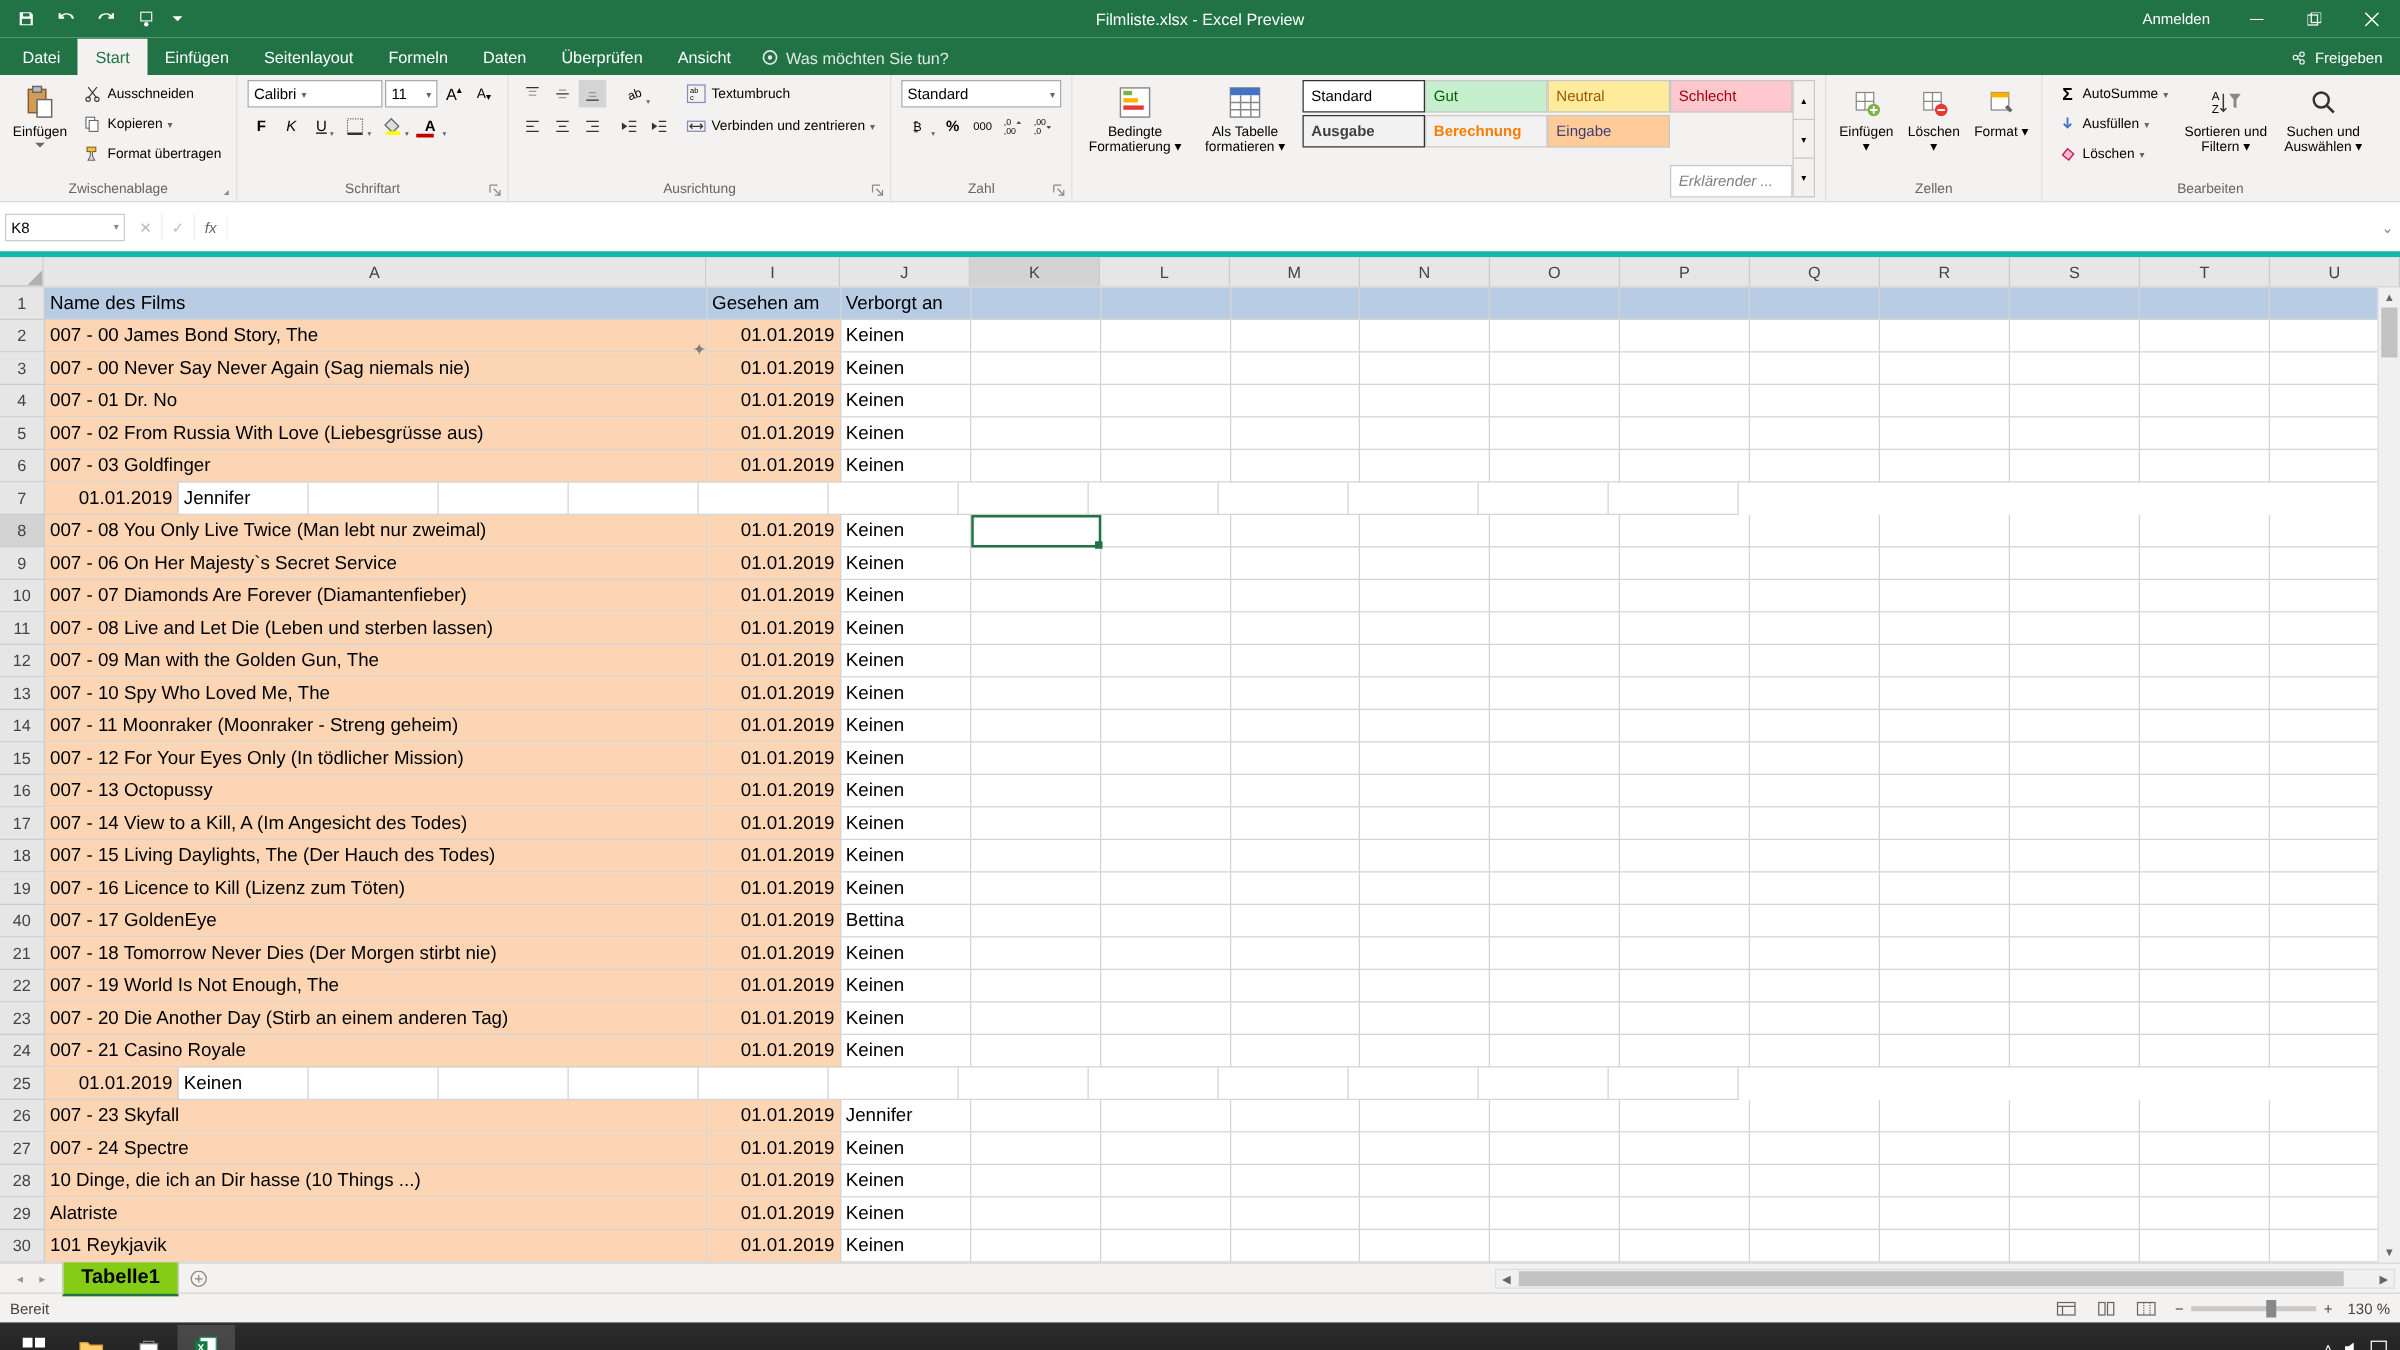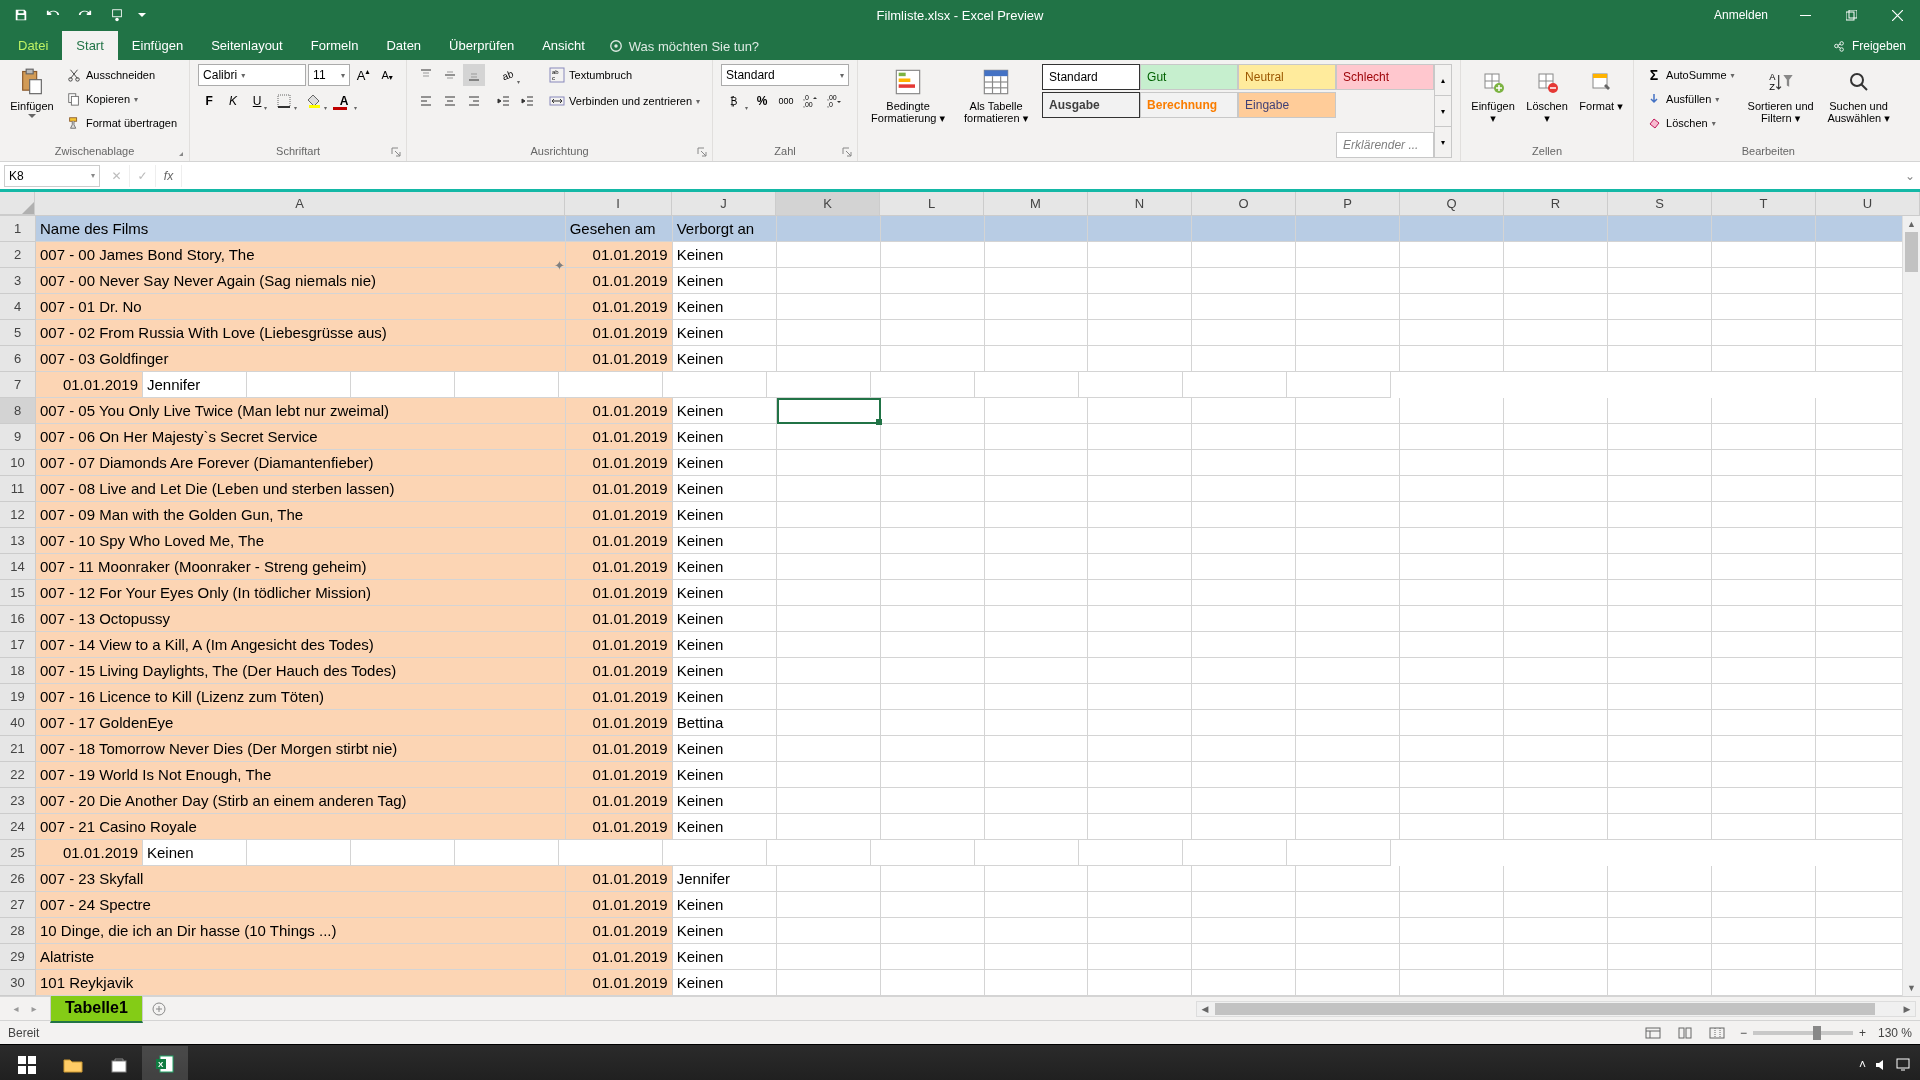--- a/index.html
+++ b/index.html
@@ -11,21 +11,21 @@
 .titlebar .qat-btn { width: 30px; height: 28px; display: flex; align-items: center; justify-content: center; cursor: pointer; }
 .titlebar .center { position: absolute; left: 50%; transform: translateX(-50%); font-size: 13px; }
 .titlebar .right { margin-left: auto; display: flex; align-items: center; }
 .titlebar .right .login { padding: 0 14px; font-size: 12px; cursor: pointer; }
 .titlebar .right .winbtn { width: 46px; height: 30px; display: flex; align-items: center; justify-content: center; cursor: pointer; }
 .titlebar svg { fill: #fff; }
 
 
 .tabrow { height: 30px; background: #217346; display: flex; align-items: flex-end; padding-left: 4px; color: #fff; }
 .tabrow .tab { padding: 7px 14px; font-size: 13px; cursor: pointer; }
-.tabrow .tab.file { background: #217346; color: #bef264; }
+.tabrow .tab.file { background: #217346; color: #ffffff; }
 .tabrow .tab.active { background: #f3f2f1; color: #217346; }
 .tabrow .tellme { display: flex; gap: 6px; padding: 6px 10px; color: rgba(255,255,255,.85); font-size: 13px; }
 .tabrow .tellme svg { fill: rgba(255,255,255,.85); }
 .tabrow .share { margin-left: auto; padding: 7px 14px; display: flex; align-items: center; gap: 6px; cursor: pointer; }
 .tabrow .share svg { fill: #fff; }
 
 
 .ribbon { height: 102px; background: #f3f2f1; border-bottom: 1px solid #d4d4d4; display: flex; }
 .group { border-right: 1px solid #e1dfdd; padding: 4px 8px 2px 8px; display: flex; flex-direction: column; justify-content: space-between; position: relative; }
 .group-body { display: flex; gap: 6px; align-items: flex-start; }
@@ -57,21 +57,21 @@
 .style-cell.schlecht { background: #ffc7ce; color: #9c0006; }
 .style-cell.ausgabe { background: #f2f2f2; color: #3f3f3f; font-weight: bold; border: 1px solid #333; }
 .style-cell.berechnung { background: #f2f2f2; color: #fa7d00; font-weight: bold; }
 .style-cell.eingabe { background: #ffcc99; color: #3f3f76; }
 .style-cell.erkl { background: #fff; color: #7f7f7f; font-style: italic; margin-top: 40px; }
 .style-scroll { width: 18px; display: flex; flex-direction: column; border: 1px solid #c8c8c8; }
 .style-scroll div { flex: 1; display: flex; align-items: center; justify-content: center; font-size: 8px; cursor: pointer; }
 .style-scroll div+div { border-top: 1px solid #c8c8c8; }
 
 
-.formulabar { height: 30px; border-bottom: 3px solid #14b8a6; display: flex; align-items: center; background: #fff; }
+.formulabar { height: 44px; border-bottom: 5px solid #14b8a6; display: flex; align-items: center; background: #fff; }
 .namebox { width: 96px; height: 22px; border: 1px solid #ccc; margin: 0 4px; display: flex; align-items: center; padding: 0 4px; font-size: 12px; justify-content: space-between; }
 .namebox .dd { font-size: 8px; color: #888; }
 .fb-btn { width: 26px; height: 22px; display: flex; align-items: center; justify-content: center; color: #bbb; border-right: 1px solid #eee; }
 .fb-fx { font-style: italic; color: #666; }
 .formula-input { flex: 1; height: 22px; padding: 0 6px; border: none; outline: none; font-size: 12px; }
 .fb-expand { width: 20px; display: flex; align-items: center; justify-content: center; color: #888; cursor: pointer; }
 
 
 .gridwrap { position: relative; height: 804px; display: flex; flex-direction: column; }
 .colheaders { display: flex; height: 24px; background: #e6e6e6; border-bottom: 1px solid #ccc; }
@@ -767,21 +767,21 @@
           <div class="cell c-O"></div>
           <div class="cell c-P"></div>
           <div class="cell c-Q"></div>
           <div class="cell c-R"></div>
           <div class="cell c-S"></div>
           <div class="cell c-T"></div>
           <div class="cell c-U"></div>
         </div>
         <div class="row data">
           <div class="rowh sel">8</div>
-          <div class="cell c-A ca">007 - 05 You Only Live Twice (Man lebt nur zweimal)</div>
+          <div class="cell c-A ca">007 - 08 You Only Live Twice (Man lebt nur zweimal)</div>
           <div class="cell c-I ci">01.01.2019</div>
           <div class="cell c-J">Keinen</div>
           <div class="cell c-K"></div>
           <div class="cell c-L"></div>
           <div class="cell c-M"></div>
           <div class="cell c-N"></div>
           <div class="cell c-O"></div>
           <div class="cell c-P"></div>
           <div class="cell c-Q"></div>
           <div class="cell c-R"></div>

